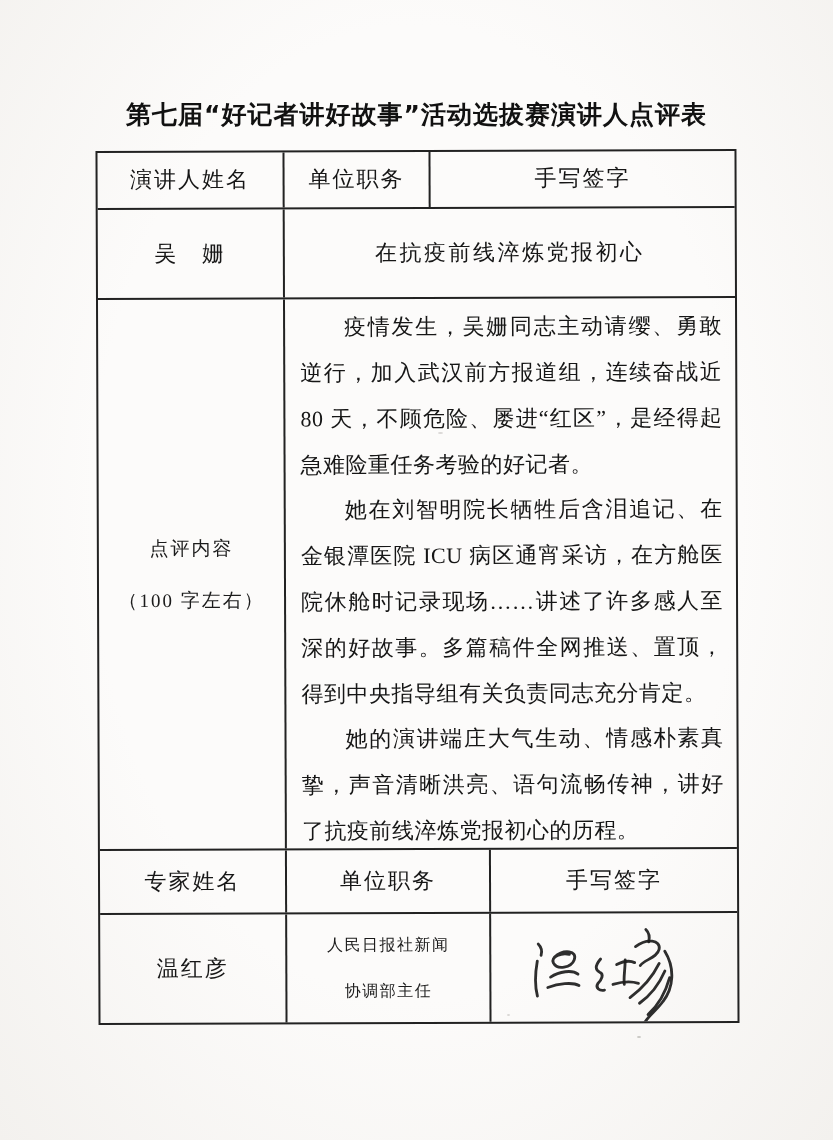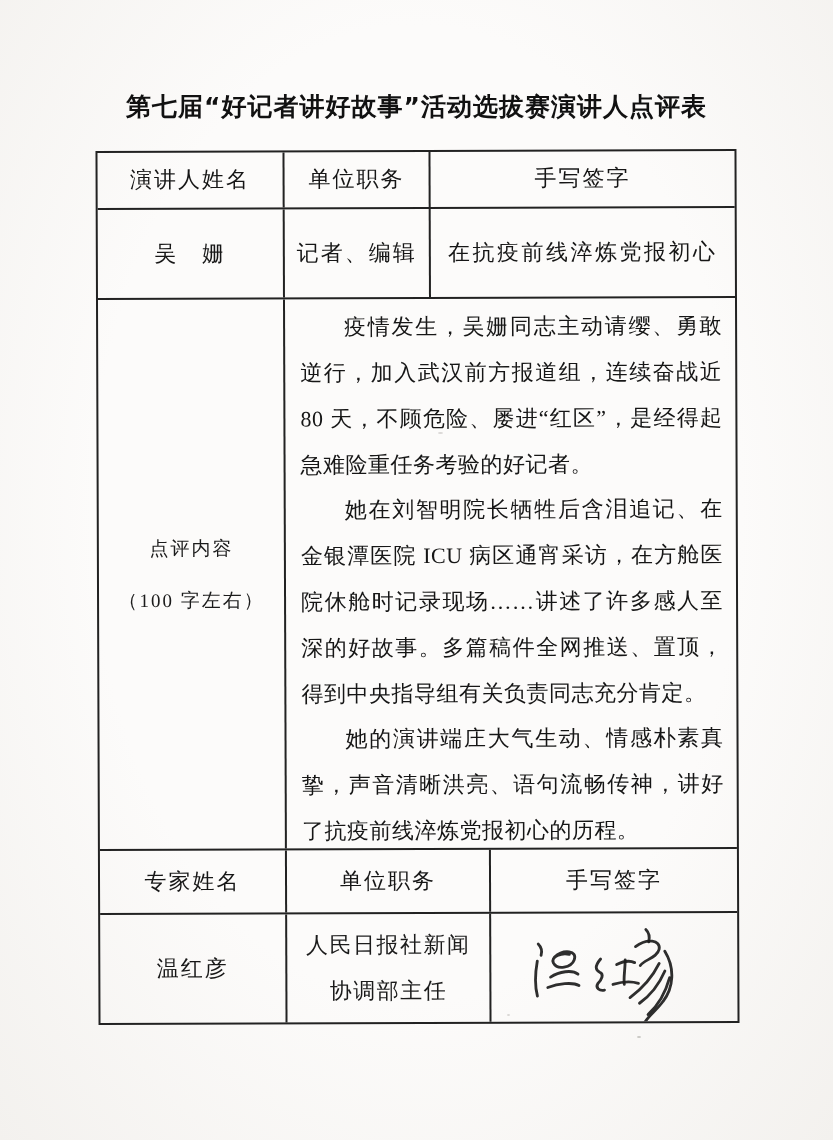--- a/index.html
+++ b/index.html
@@ -7,21 +7,21 @@
     width:833px;height:1140px;
     font-family:"Liberation Serif","DejaVu Serif",serif;
     background:#ffffff;overflow:hidden;
   }
   .page{
     position:relative;width:833px;height:1140px;
     background:radial-gradient(ellipse at 50% 45%, #fcfbfa 55%, #f3f1ee 100%);
     color:#1b1b1b;
   }
   .doc-title{
-    position:absolute;top:90px;left:0;width:833px;
+    position:absolute;top:98px;left:0;width:833px;
     text-align:center;
     font-family:"DejaVu Sans","Liberation Sans",sans-serif;
     font-weight:bold;font-size:25px;line-height:34px;
     letter-spacing:1px;color:#111;
   }
   .tbl{
     position:absolute;left:97px;top:150px;width:641px;height:874px;
     border:2px solid #222;box-sizing:border-box;
     display:flex;flex-direction:column;
     transform:rotate(-0.2deg);
@@ -54,21 +54,21 @@
   }
   .comment-cell{
     align-items:stretch;justify-content:flex-start;
     padding:5px 13px 0 15px;
   }
   .comment-cell p{
     margin:0;font-size:22px;line-height:45.8px;
     text-align:justify;text-indent:2em;
     letter-spacing:0.5px;color:#161616;
   }
-  .pos-lines{font-size:22px;line-height:46px;letter-spacing:1.5px;text-align:center;}
+  .pos-lines{font-size:16px;line-height:46px;letter-spacing:1.5px;text-align:center;}
   .sig-wrap{width:100%;height:100%;display:flex;align-items:center;justify-content:center;}
   .sig-svg{margin-top:4px;}
   .sig-svg path{fill:none;stroke:#1c1c1c;stroke-width:3;stroke-linecap:round;stroke-linejoin:round;opacity:0.92;}
   .speck{position:absolute;background:#9a9792;border-radius:50%;}
   .speck1{left:637px;top:1036px;width:4px;height:2px;opacity:.5;}
   .speck2{left:507px;top:1014px;width:3px;height:2px;opacity:.35;}
   .speck3{left:438px;top:432px;width:5px;height:2px;opacity:.35;}
 </style>
 </head>
 <body>
@@ -80,21 +80,20 @@
   <div class="tbl">
 
     <div class="trow r1">
       <div class="tcell c1a hdr">演讲人姓名</div>
       <div class="tcell c2a hdr">单位职务</div>
       <div class="tcell c3a hdr">手写签字</div>
     </div>
 
     <div class="trow r2">
       <div class="tcell c1a val">吴　姗</div>
-      <div class="tcell c2a val">记者、编辑</div>
       <div class="tcell c3a val topic">在抗疫前线淬炼党报初心</div>
     </div>
 
     <div class="trow r3">
       <div class="tcell c1a">
         <div class="comment-label">点评内容</div>
         <div class="comment-label">（100 字左右）</div>
       </div>
       <div class="tcell c3a comment-cell">
         <p>疫情发生，吴姗同志主动请缨、勇敢逆行，加入武汉前方报道组，连续奋战近 80 天，不顾危险、屡进“红区”，是经得起急难险重任务考验的好记者。</p>

